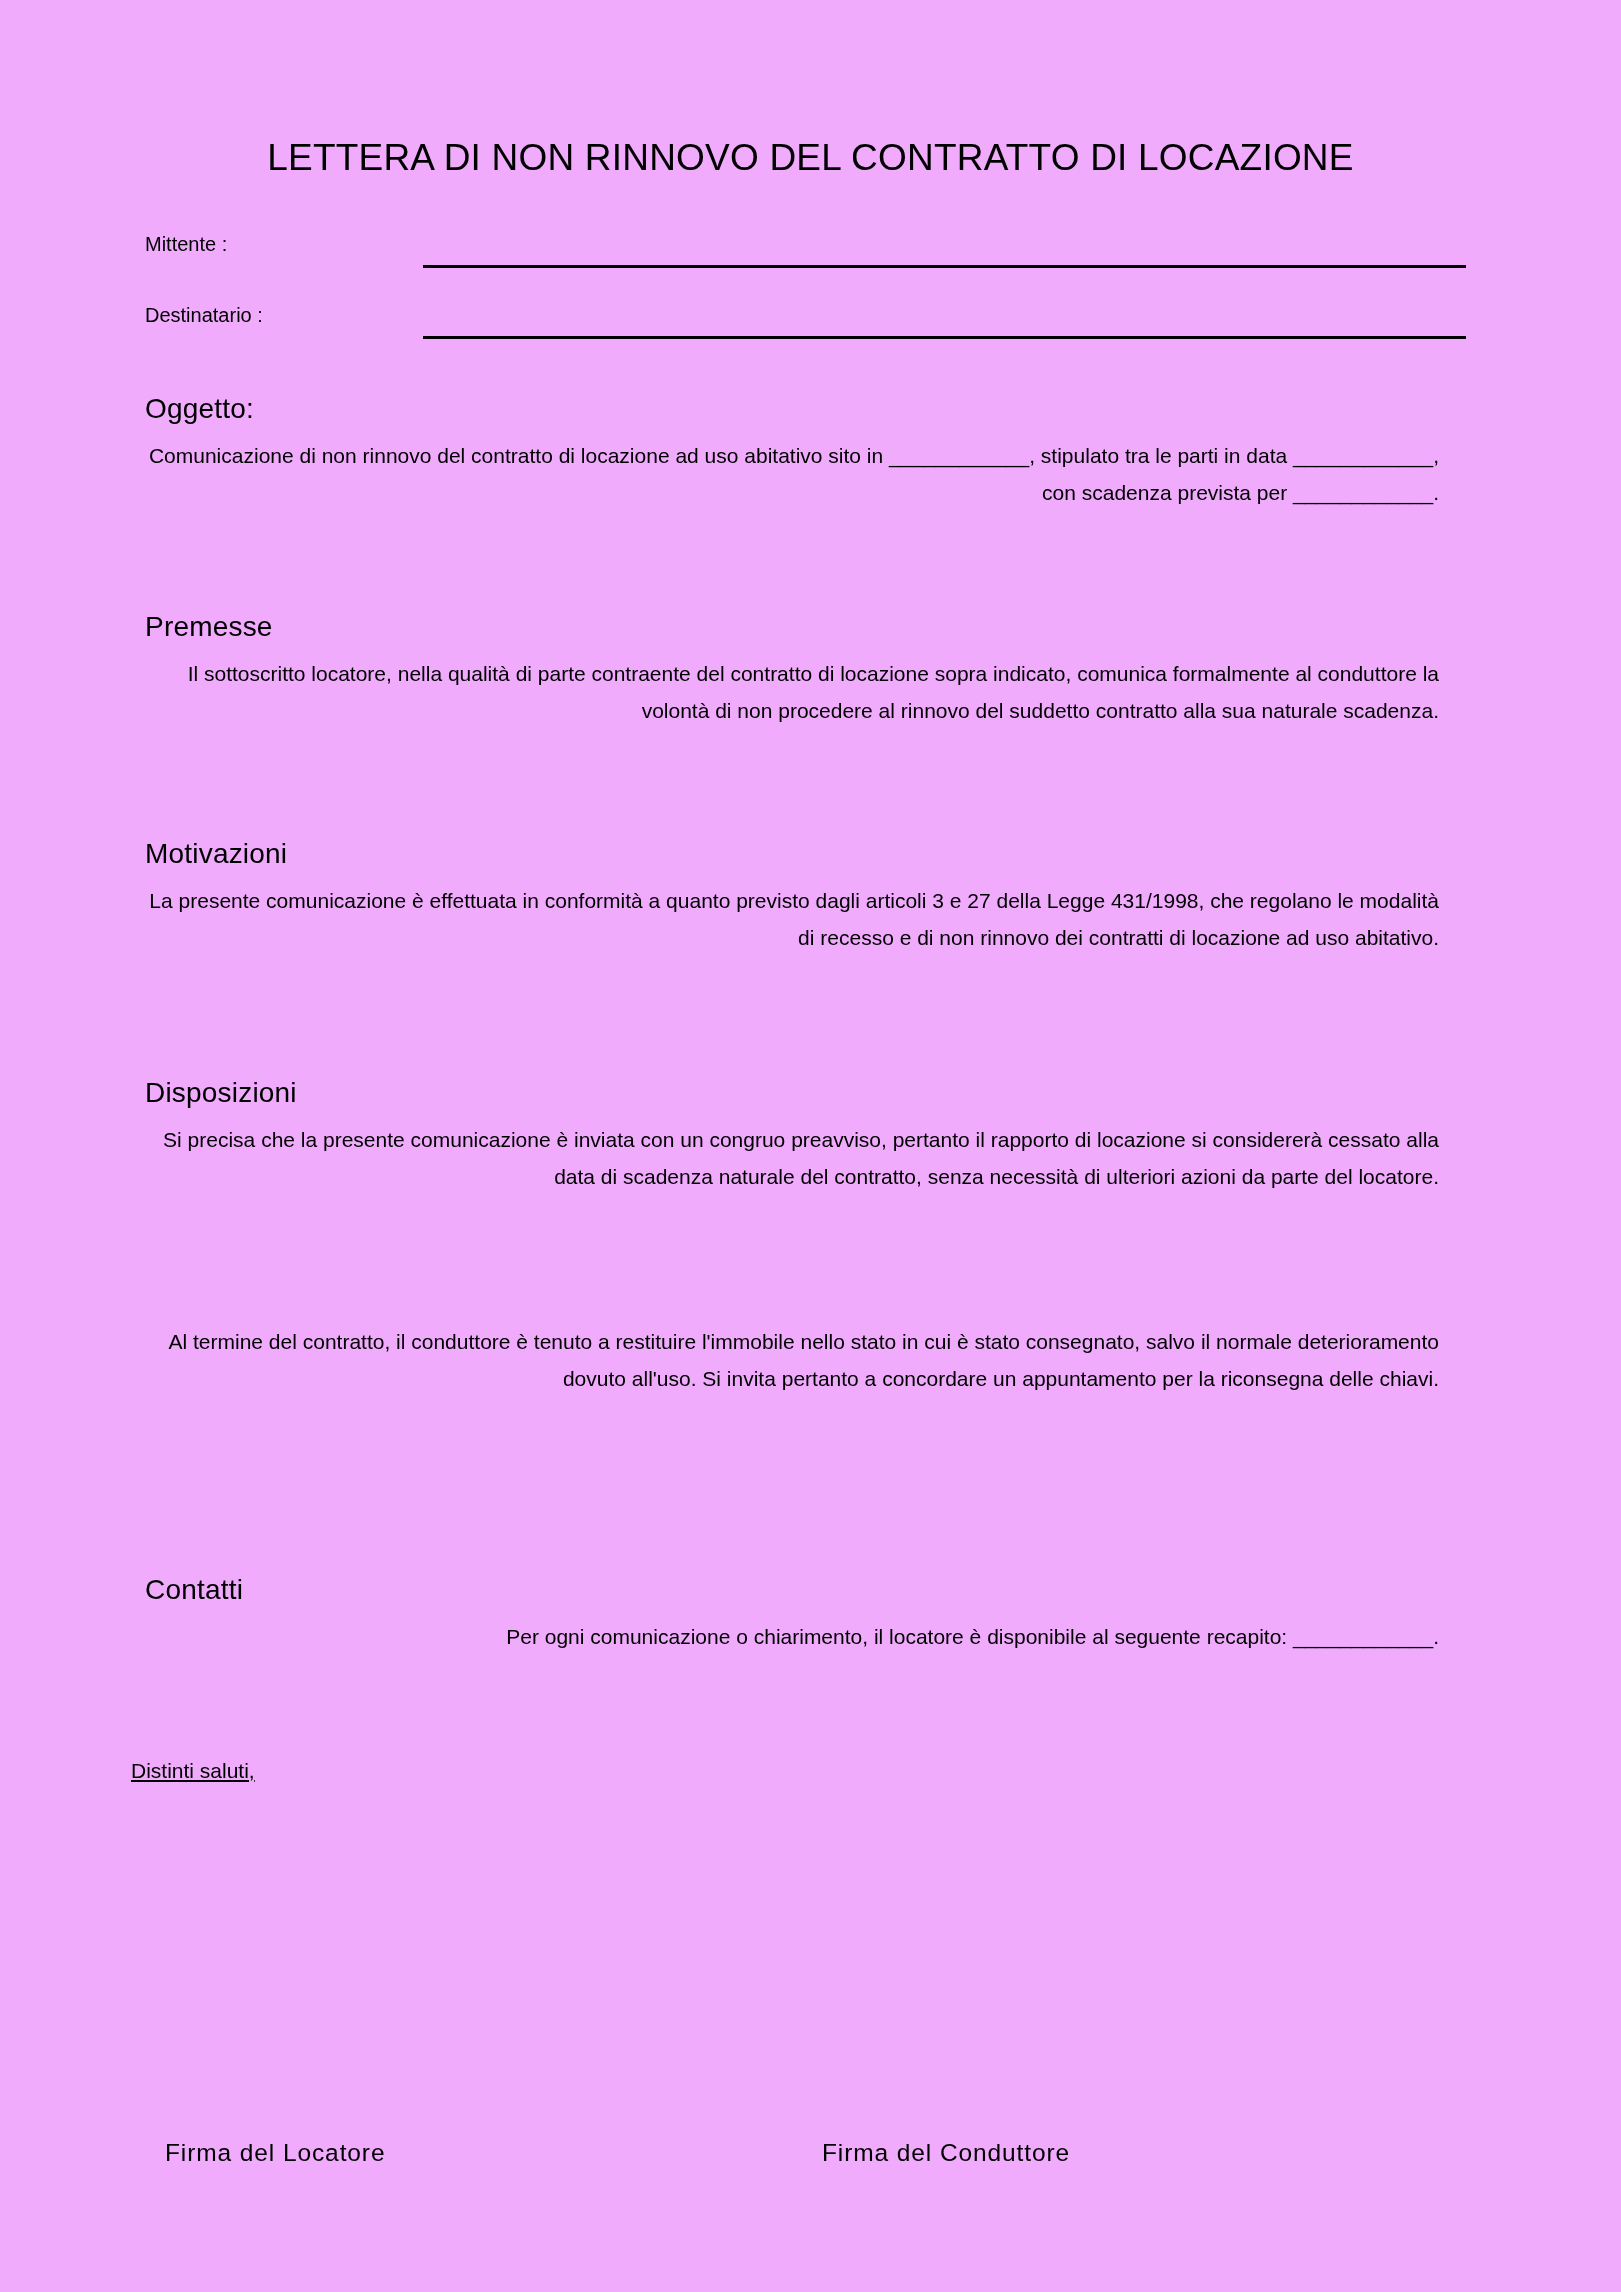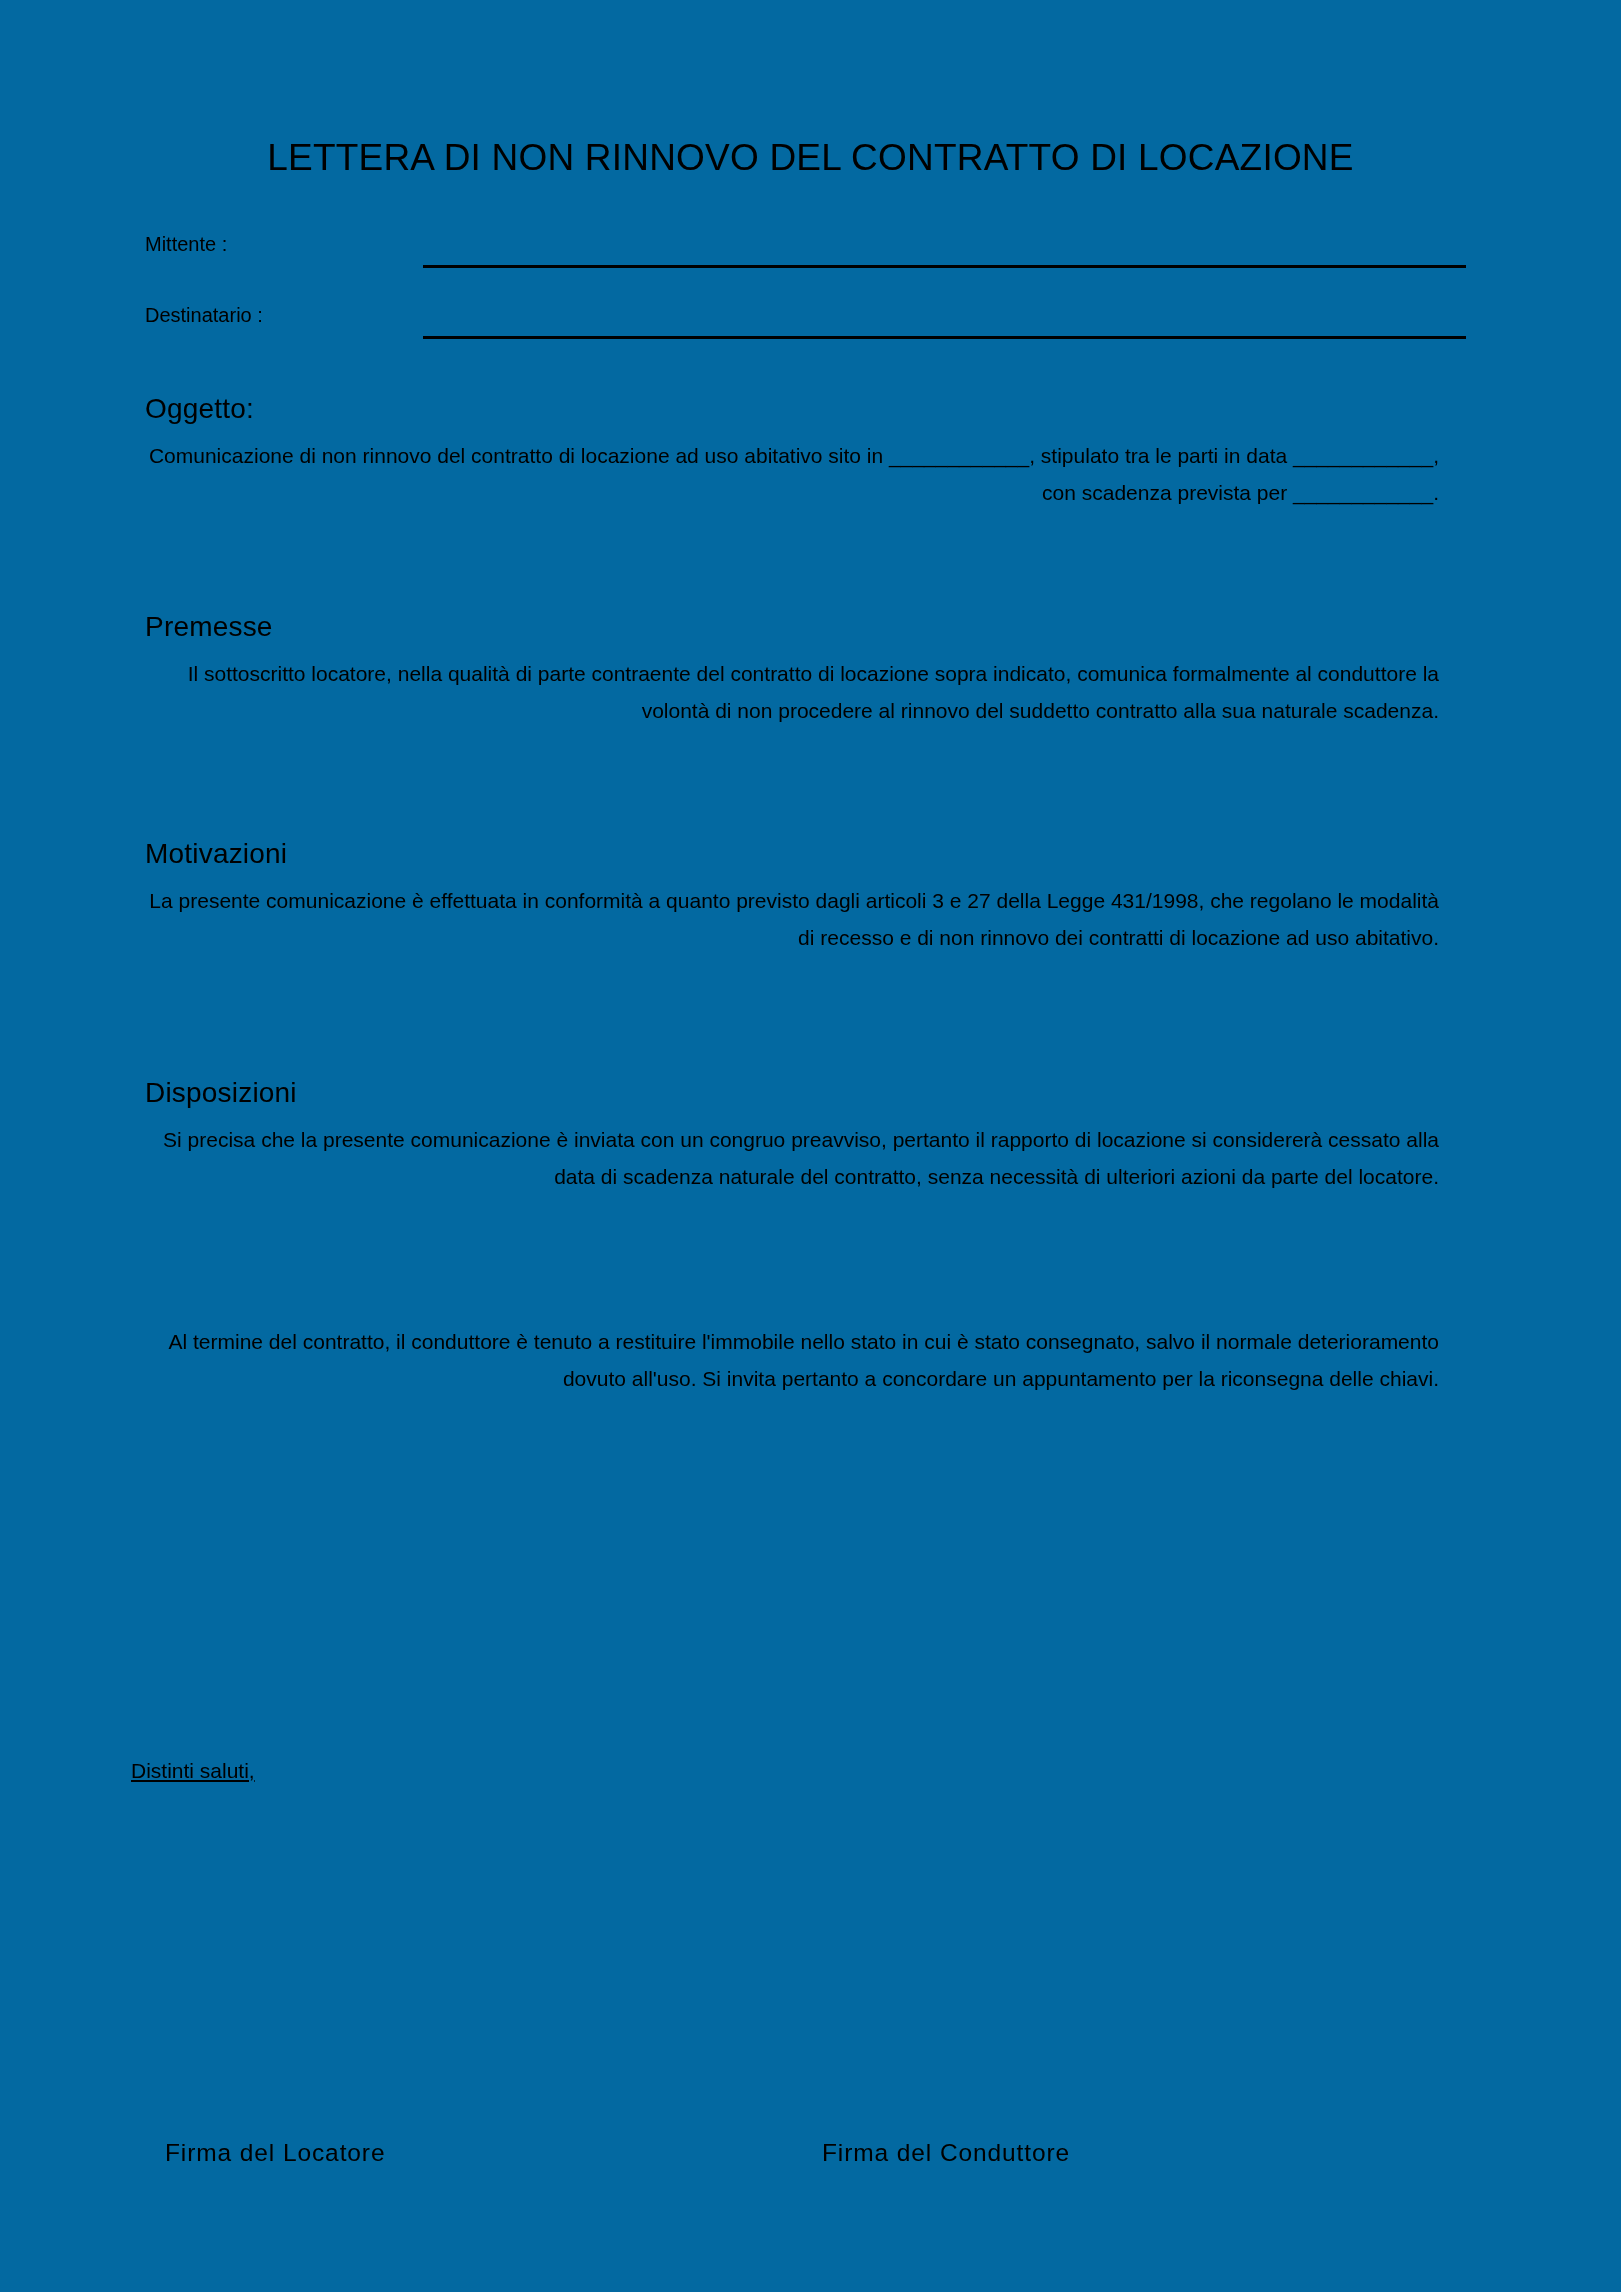--- a/index.html
+++ b/index.html
@@ -9,21 +9,21 @@
   }
   body {
     font-family: "Liberation Sans", sans-serif;
     color: #000000;
     -webkit-font-smoothing: antialiased;
   }
   #page {
     position: relative;
     width: 1621px;
     height: 2293px;
-    background: #0369a1;
+    background: #f0abfc;
     margin: 0 auto;
     overflow: hidden;
     box-sizing: border-box;
   }
 
   
   .doc-title {
     position: absolute;
     left: 0;
     top: 110px;
@@ -160,20 +160,24 @@
 
   <div class="section" id="sec-disposizioni">
     <div class="section-heading">Disposizioni</div>
     <p class="section-body">Si precisa che la presente comunicazione è inviata con un congruo preavviso, pertanto il rapporto di locazione si considererà cessato alla data di scadenza naturale del contratto, senza necessità di ulteriori azioni da parte del locatore.</p>
   </div>
 
   <div class="section" id="sec-restituzione">
     <p class="section-body">Al termine del contratto, il conduttore è tenuto a restituire l'immobile nello stato in cui è stato consegnato, salvo il normale deterioramento dovuto all'uso. Si invita pertanto a concordare un appuntamento per la riconsegna delle chiavi.</p>
   </div>
 
+  <div class="section" id="sec-contatti">
+    <div class="section-heading">Contatti</div>
+    <p class="section-body">Per ogni comunicazione o chiarimento, il locatore è disponibile al seguente recapito: ____________.</p>
+  </div>
 
   <div class="closing">Distinti saluti,</div>
 
   <div class="signatures">
     <span class="sig sig-locatore">Firma del Locatore</span>
     <span class="sig sig-conduttore">Firma del Conduttore</span>
   </div>
 
 </div>
 

